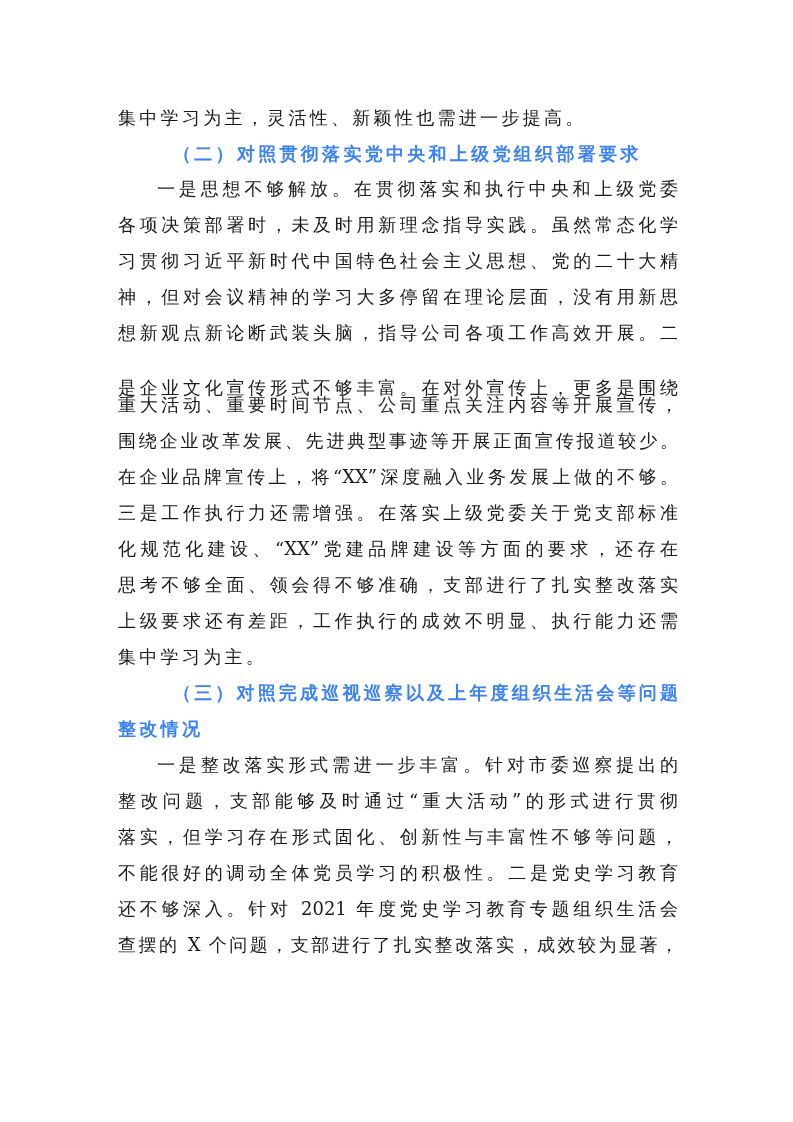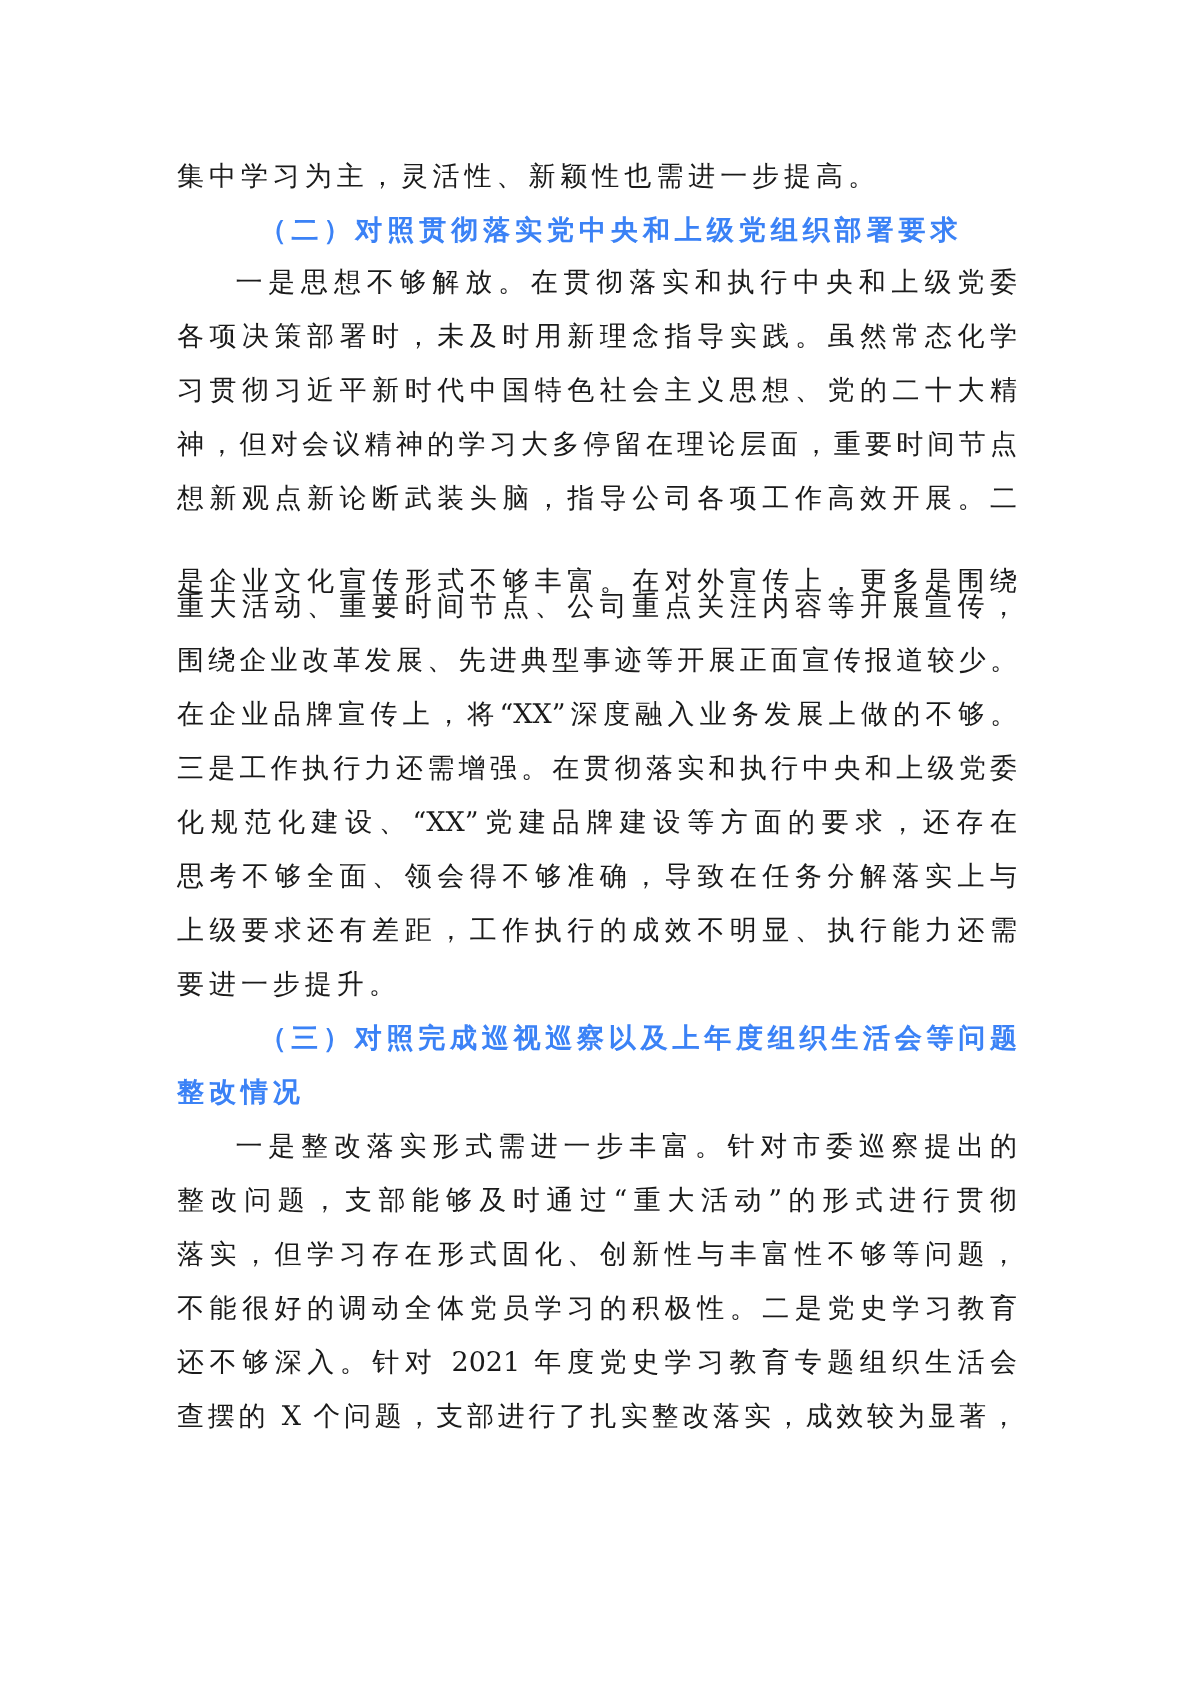--- a/index.html
+++ b/index.html
@@ -55,31 +55,31 @@
 </style>
 </head>
 <body>
 
 <div class="page">
   <div class="line last" style="top:100px">集中学习为主，灵活性、新颖性也需进一步提高。</div>
   <div class="line heading last" style="top:136px">（二）对照贯彻落实党中央和上级党组织部署要求</div>
   <div class="line indent" style="top:171px">一是思想不够解放。在贯彻落实和执行中央和上级党委</div>
   <div class="line" style="top:207px">各项决策部署时，未及时用新理念指导实践。虽然常态化学</div>
   <div class="line" style="top:243px">习贯彻习近平新时代中国特色社会主义思想、党的二十大精</div>
-  <div class="line" style="top:279px">神，但对会议精神的学习大多停留在理论层面，重要时间节点</div>
+  <div class="line" style="top:279px">神，但对会议精神的学习大多停留在理论层面，没有用新思</div>
   <div class="line" style="top:315px">想新观点新论断武装头脑，指导公司各项工作高效开展。二</div>
   <div class="line" style="top:370px">是企业文化宣传形式不够丰富。在对外宣传上，更多是围绕</div>
   <div class="line" style="top:423px">围绕企业改革发展、先进典型事迹等开展正面宣传报道较少。</div>
   <div class="line" style="top:387px">重大活动、重要时间节点、公司重点关注内容等开展宣传，</div>
   <div class="line" style="top:459px">在企业品牌宣传上，将“XX”深度融入业务发展上做的不够。</div>
-  <div class="line" style="top:495px">三是工作执行力还需增强。在贯彻落实和执行中央和上级党委</div>
+  <div class="line" style="top:495px">三是工作执行力还需增强。在落实上级党委关于党支部标准</div>
   <div class="line" style="top:531px">化规范化建设、“XX”党建品牌建设等方面的要求，还存在</div>
-  <div class="line" style="top:567px">思考不够全面、领会得不够准确，导致在任务分解落实上与</div>
+  <div class="line" style="top:567px">思考不够全面、领会得不够准确，支部进行了扎实整改落实</div>
   <div class="line" style="top:603px">上级要求还有差距，工作执行的成效不明显、执行能力还需</div>
-  <div class="line last" style="top:639px">要进一步提升。</div>
+  <div class="line last" style="top:639px">集中学习为主。</div>
   <div class="line heading" style="top:675px">（三）对照完成巡视巡察以及上年度组织生活会等问题</div>
   <div class="line heading cont last" style="top:711px">整改情况</div>
   <div class="line indent" style="top:747px">一是整改落实形式需进一步丰富。针对市委巡察提出的</div>
   <div class="line" style="top:783px">整改问题，支部能够及时通过“重大活动”的形式进行贯彻</div>
   <div class="line" style="top:819px">落实，但学习存在形式固化、创新性与丰富性不够等问题，</div>
   <div class="line" style="top:855px">不能很好的调动全体党员学习的积极性。二是党史学习教育</div>
   <div class="line" style="top:891px">还不够深入。针对 2021 年度党史学习教育专题组织生活会</div>
   <div class="line" style="top:927px">查摆的 X 个问题，支部进行了扎实整改落实，成效较为显著，</div>
 </div>
 

